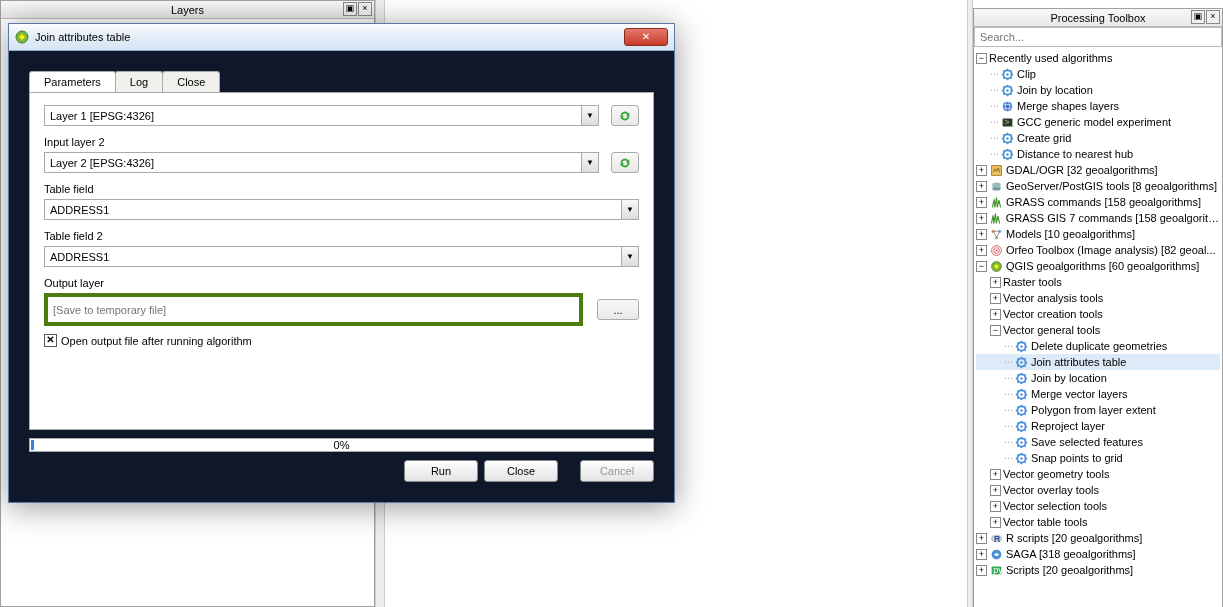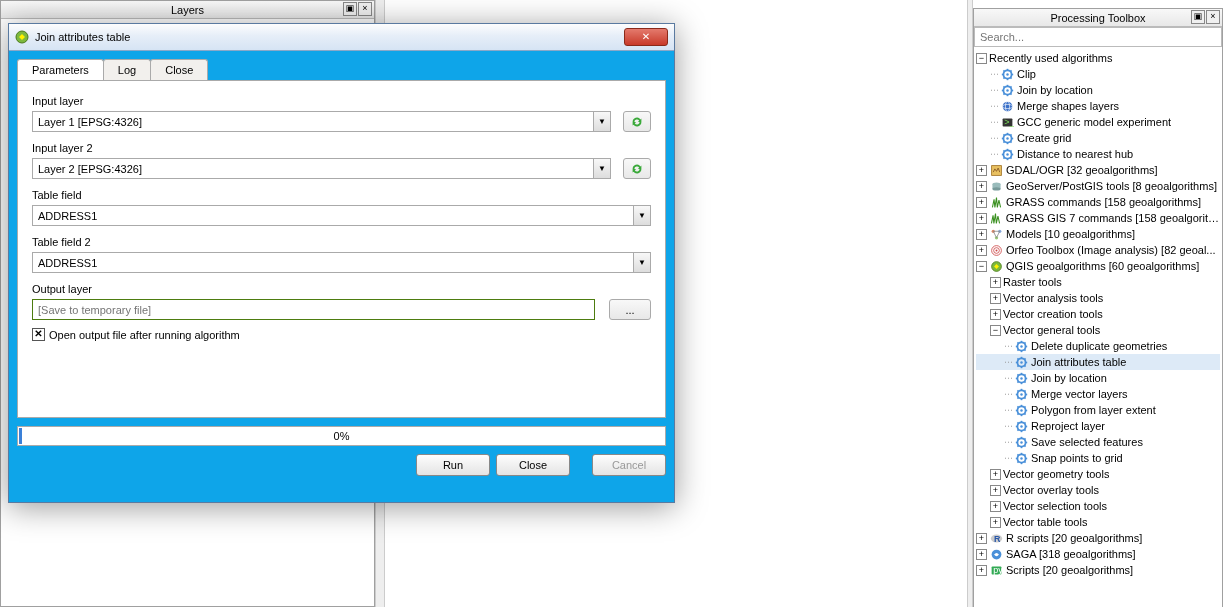--- a/index.html
+++ b/index.html
@@ -25,34 +25,34 @@
 .dots { color:#999; font-size:9px; letter-spacing:-1px; margin-right:2px;}
 .ticon { width:14px; height:14px; margin-right:3px; display:inline-flex; align-items:center; justify-content:center;}
 .ticon svg { width:13px; height:13px; }
 .tlabel { overflow:hidden; text-overflow:ellipsis; white-space:nowrap; }
 
 
 .dialog { position:absolute; left:8px; top:23px; width:667px; height:480px; background:#fff; border:1px solid #5a7aa0; box-shadow: 0 4px 30px rgba(0,0,0,0.4); z-index:10;}
 .titlebar { height:27px; background:linear-gradient(#fdfdfd,#e6eef8 45%,#d6e4f4); border-bottom:1px solid #8aa8c8; display:flex; align-items:center; padding:0 5px; position:relative;}
 .titlebar .logo { width:16px; height:16px; margin-right:5px;}
 .close-btn { position:absolute; right:6px; top:4px; width:44px; height:18px; background:linear-gradient(#e47a6d,#c83a2a); border:1px solid #8a2a1a; border-radius:3px; color:#fff; font-size:10px; text-align:center; line-height:15px;}
-.dialog-body { position:absolute; top:27px; left:0; right:0; bottom:0; background:#0ea5e9; padding:8px; display:flex; flex-direction:column;}
+.dialog-body { position:absolute; top:27px; left:0; right:0; bottom:0; background:#0f172a; padding:20px; display:flex; flex-direction:column;}
 .tabs { display:flex; }
 .tab { padding:4px 14px; background:#f2f0ed; border:1px solid #aaa; border-bottom:none; margin-right:-1px; border-radius:3px 3px 0 0; cursor:pointer;}
 .tab.active { background:#fff; position:relative; z-index:2;}
 .tabpage { background:#fff; border:1px solid #aaa; padding:12px 14px; flex:0 0 auto; height:338px;}
 .field-label { margin:2px 0 4px 0;}
 .select { display:flex; align-items:center; border:1px solid #aaa; height:21px; background:#fff; }
 .select span { flex:1; padding:0 5px;}
 .select .arrow { width:17px; height:100%; background:linear-gradient(#f8f8f8,#ddd); border-left:1px solid #aaa; text-align:center; line-height:19px; font-size:8px;}
 .green-btn { width:28px; height:21px; border:1px solid #aaa; background:linear-gradient(#f8f8f8,#e8e8e8); border-radius:3px; margin-left:4px; display:inline-flex; align-items:center; justify-content:center;}
 .green-btn svg{width:14px;height:14px;}
 .row-with-btn { display:flex; align-items:center;gap:8px;}
 .row-with-btn .select { flex:1; }
-.textfield { flex:1; border:1px solid #4d7c0f; height:21px; padding:0 5px; color:#777; background:#fff;}
+.textfield { flex:1; border:4px solid #4d7c0f; height:33px; padding:0 5px; color:#777; background:#fff;}
 .browse-btn { width:42px; height:21px; border:1px solid #aaa; border-radius:3px; background:linear-gradient(#f8f8f8,#e8e8e8); margin-left:6px;}
 .checkbox-row { display:flex; align-items:center; margin-top:8px;}
 .checkbox { width:13px; height:13px; border:1px solid #555; margin-right:4px; text-align:center; line-height:10px; font-size:10px; font-weight:bold;}
 .progress { border:1px solid #aaa; height:20px; margin-top:8px; display:flex; align-items:center; justify-content:center; background:#fff; position:relative;}
 .progress .bar { position:absolute; left:1px; top:1px; bottom:1px; width:3px; background:#3a80d8;}
 .dlg-buttons { display:flex; justify-content:flex-end; gap:6px; margin-top:8px;}
 .dlg-btn { width:74px; height:22px; border:1px solid #888; border-radius:3px; background:linear-gradient(#fdfdfd,#e4e4e4);}
 .dlg-btn.disabled { color:#999;margin-left:16px;}
 .vspace { height:8px; }
 
@@ -532,21 +532,20 @@
     <div class="close-btn">✕</div>
   </div>
   <div class="dialog-body">
     <div class="tabs">
       <div class="tab active">Parameters</div>
       <div class="tab">Log</div>
       <div class="tab">Close</div>
     </div>
     <div class="tabpage">
 
-      <div class="field-label">Input layer</div>
       <div class="row-with-btn">
         <div class="select">
           <span>Layer 1 [EPSG:4326]</span>
             <div class="arrow">▼</div>
         </div>
         <div class="green-btn">
             <svg viewBox="0 0 16 16">
               <path d="M3 8a5 5 0 0 1 9-3l1-1v4h-4l1.5-1.5A3 3 0 0 0 5 8H3zm10 0a5 5 0 0 1-9 3l-1 1V8h4l-1.5 1.5A3 3 0 0 0 11 8h2z" fill="#3aa93a"></path>
             </svg>
           </div>

